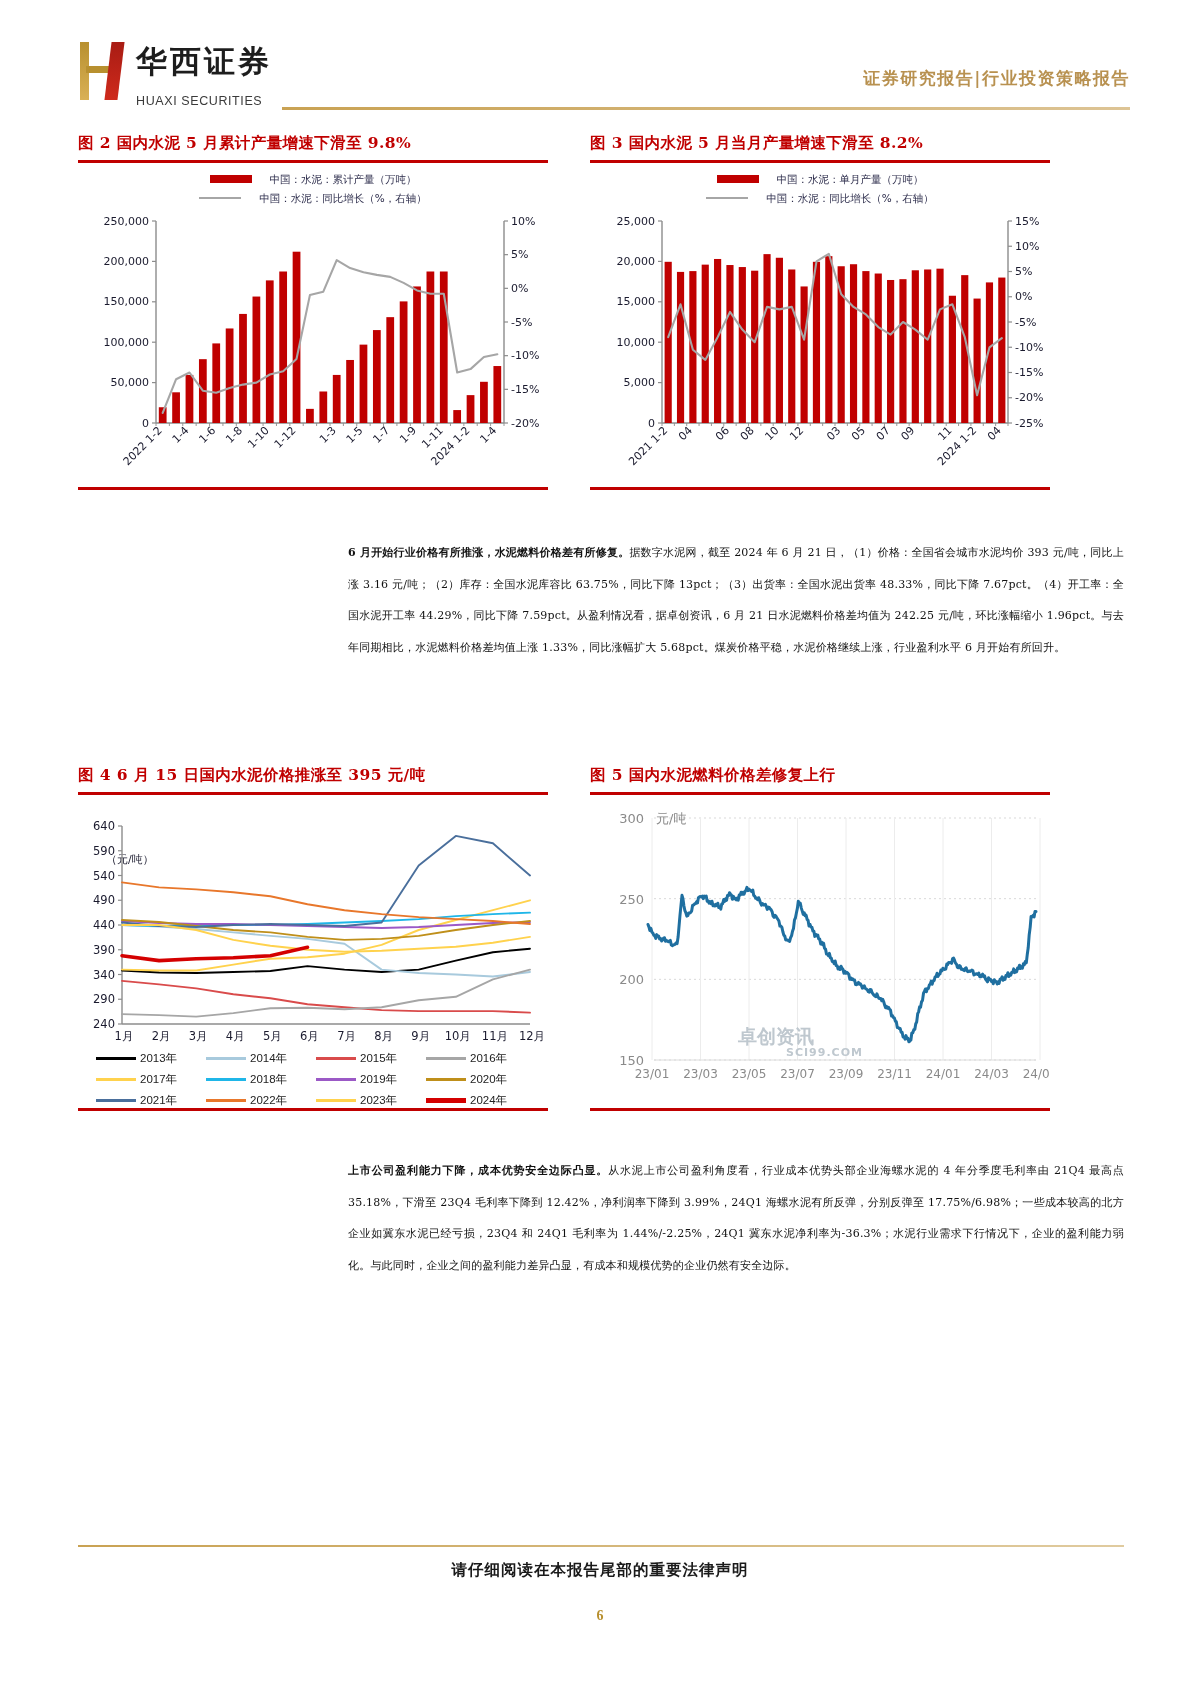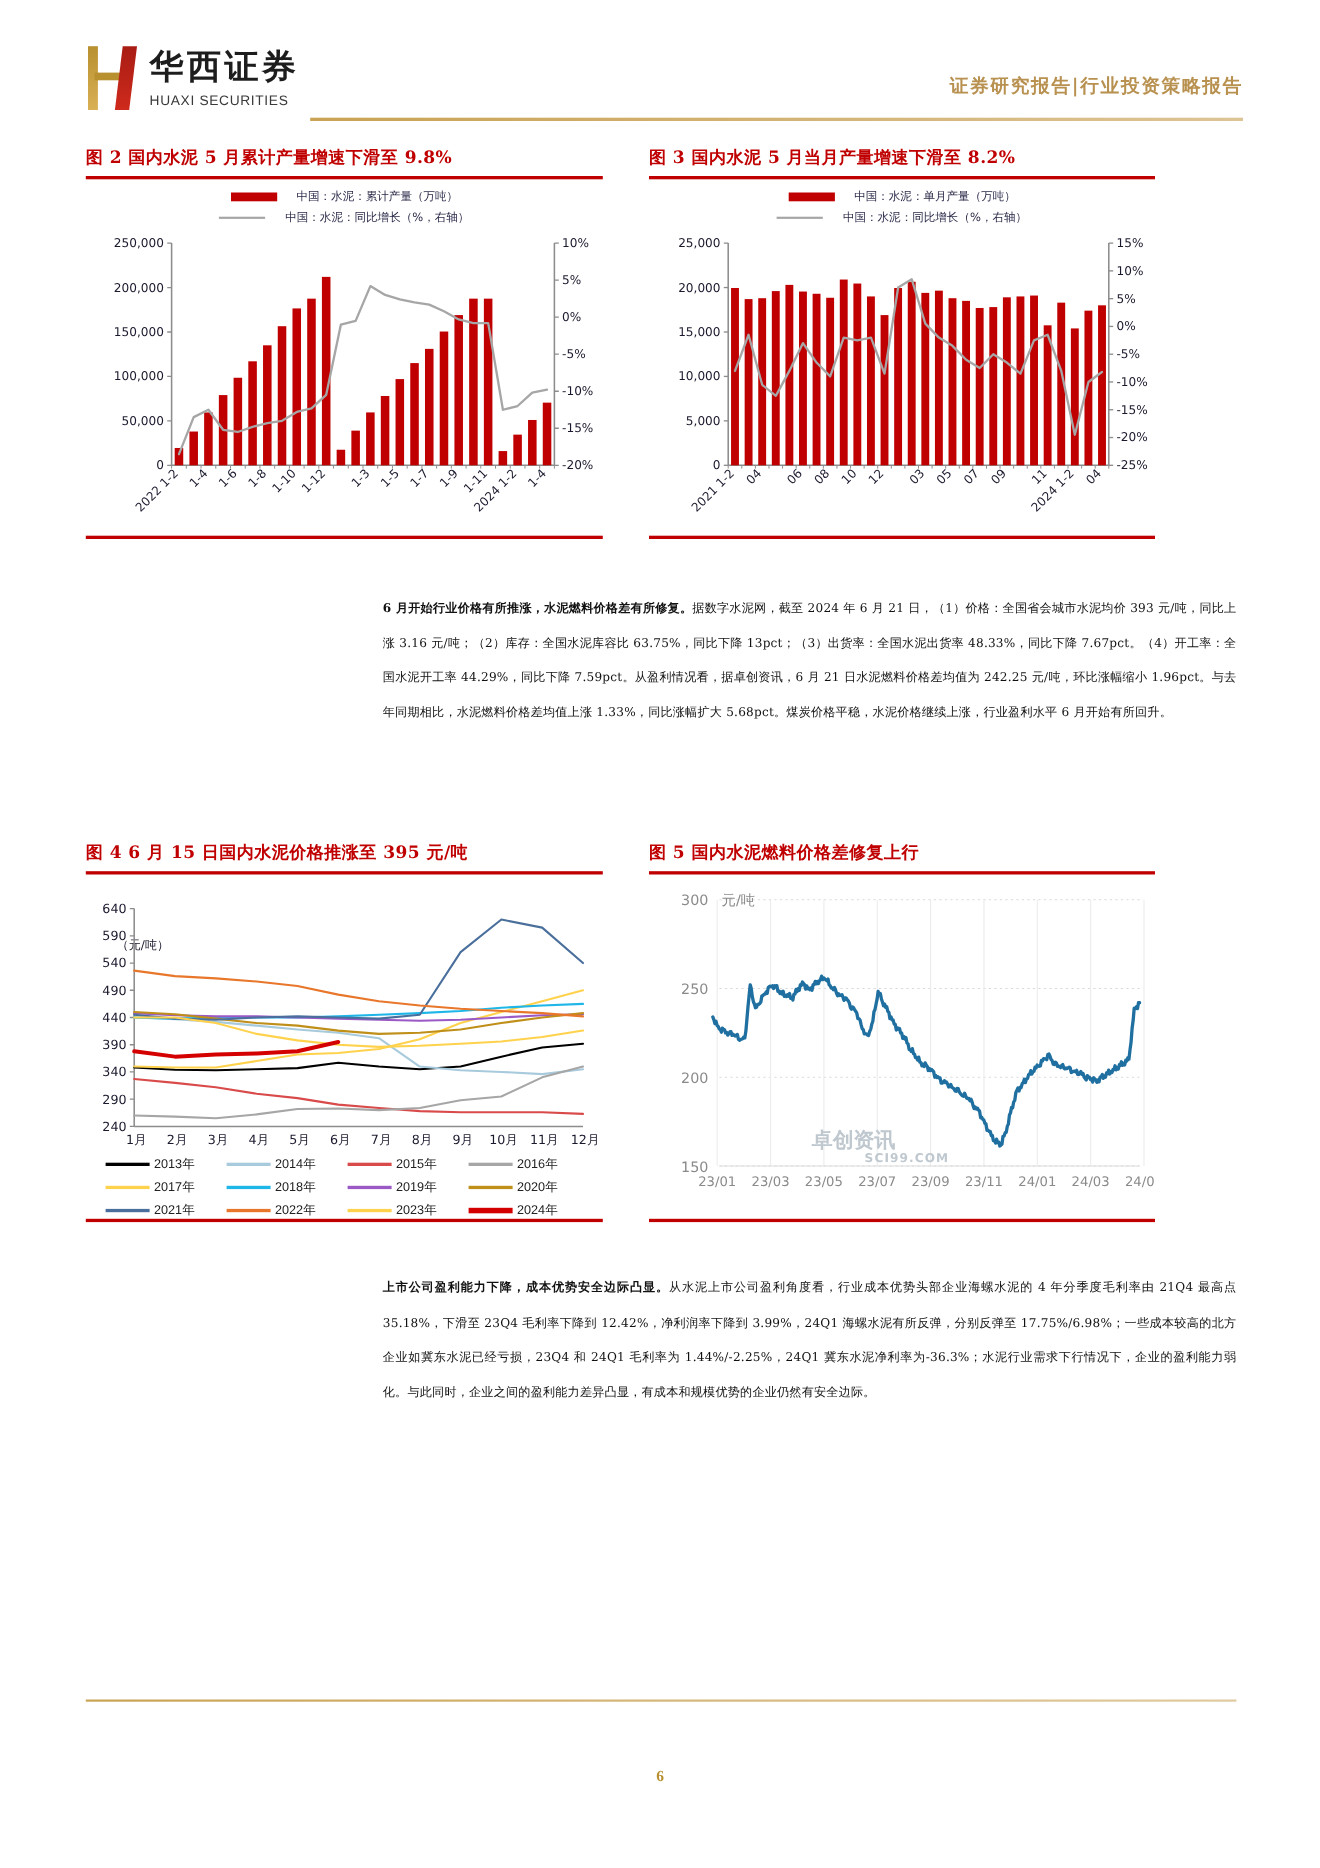--- a/index.html
+++ b/index.html
@@ -31,21 +31,21 @@
     background:#b8902f;
   }
   .logo-text { margin-left:12px; }
   .logo-cn {
     font-family:"DejaVu Serif", serif;
     font-weight:bold; font-size:31px; color:#1d1d1d; letter-spacing:3px;
     line-height:38px;
   }
   .logo-en {
     font-family:"Liberation Sans", sans-serif;
-    font-size:12.5px; color:#3a3a3a; letter-spacing:0.6px; margin-top:4px;
+    font-size:12.5px; color:#3a3a3a; letter-spacing:0.6px; margin-top:14px;
   }
   .header-right {
     position:absolute; right:70px; top:56px;
     font-family:"DejaVu Serif", serif;
     font-size:17px; color:#b89150; letter-spacing:1.5px; font-weight:bold;margin-top:11px;
   }
   .header-rule {
     position:absolute; left:282px; top:107px; width:848px; height:2.5px;
     background:linear-gradient(90deg,#c9a253,#ddc495);
   }
@@ -516,15 +516,16 @@
       </svg>
     <div class="watermark" style="left:148px; top:228px; font-size:19px;">卓创资讯</div>
     <div class="watermark" style="left:150px; top:250px; font-size:11px; letter-spacing:1px;margin-left:46px;">SCI99.COM</div>
   </div>
 
   <div class="para" style="left:348px; top:1155px; width:776px;">
     <b>上市公司盈利能力下降，成本优势安全边际凸显。</b><span>从水泥上市公司盈利角度看，行业成本优势头部企业海螺水泥的 4 年分季度毛利率由 21Q4 最高点 35.18%，下滑至 23Q4 毛利率下降到 12.42%，净利润率下降到 3.99%，24Q1 海螺水泥有所反弹，分别反弹至 17.75%/6.98%；一些成本较高的北方企业如冀东水泥已经亏损，23Q4 和 24Q1 毛利率为 1.44%/-2.25%，24Q1 冀东水泥净利率为-36.3%；水泥行业需求下行情况下，企业的盈利能力弱化。与此同时，企业之间的盈利能力差异凸显，有成本和规模优势的企业仍然有安全边际。</span>
   </div>
 
   <div class="footer-rule"></div>
+  <div class="footer-text">请仔细阅读在本报告尾部的重要法律声明</div>
   <div class="page-num">6</div>
 
 </div>
 
 </body></html>

